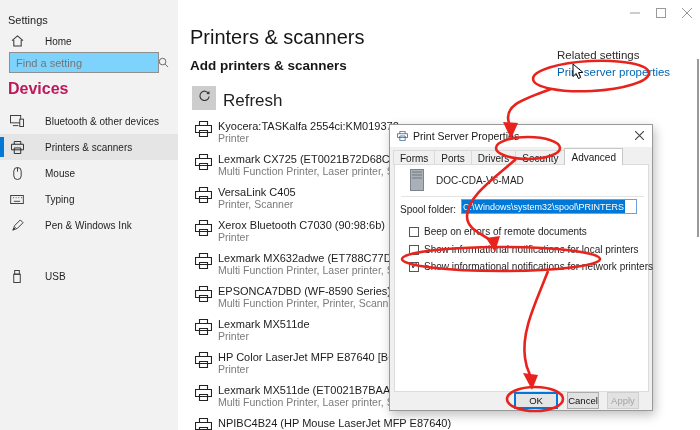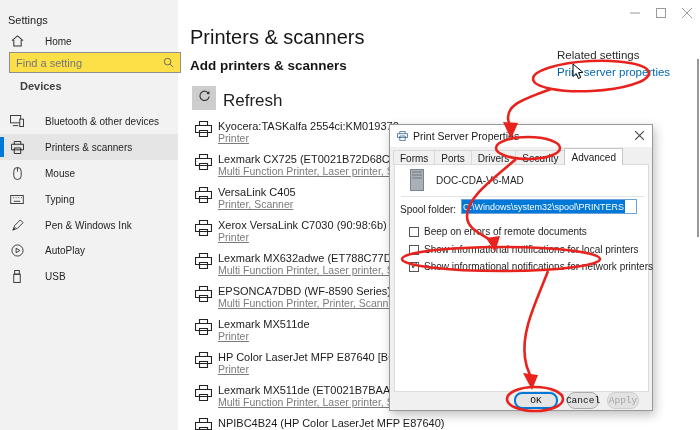--- a/index.html
+++ b/index.html
@@ -11,34 +11,34 @@
   .win-controls svg { display:block; }
 
   
   .sidebar { position:absolute; left:0; top:0; width:178px; height:430px; background:#f2f2f2; z-index:2; }
   .app-title { position:absolute; left:8px; top:6px; font-size:11px; color:#1b1b1b;margin-top:8px; }
   .side-row { position:absolute; left:0; width:178px; height:26px; display:flex; align-items:center; cursor:pointer; }
   .side-row .ic { width:16px; margin-left:9px; display:flex; justify-content:center; }
   .side-row .lbl { margin-left:20px; font-size:10px; color:#1f1f1f; white-space:nowrap; }
   .side-row.selected { background:rgba(0,0,0,0.05); }
   .side-row.selected::before { content:""; position:absolute; left:0; top:3px; bottom:3px; width:4px; background:#0078d7; }
-  .search-box { position:absolute; left:9px; top:52px; width:172px; height:21px; background:#fde047; border:1px solid #8f8f8f; display:flex; align-items:center; }
+  .search-box { position:absolute; left:9px; top:52px; width:150px; height:21px; background:#7dd3fc; border:1px solid #8f8f8f; display:flex; align-items:center; }
   .search-box input { flex:1; border:none; outline:none; background:transparent; font-family:"Liberation Sans",sans-serif; font-size:11px; color:#444; padding-left:6px; }
   .search-box .mag { margin-right:6px; display:flex; }
-  .section-head { position:absolute; left:20px; top:80px; font-size:11px; font-weight:bold; color:#404040; }
+  .section-head { position:absolute; left:8px; top:80px; font-size:16px; font-weight:bold; color:#be185d; }
 
   
   .main-title { position:absolute; left:190px; top:26px; font-size:20px; font-weight:400; color:#161616; }
   .sub-title { position:absolute; left:190px; top:58px; font-size:13.5px; font-weight:600; color:#161616; }
   .refresh-btn { position:absolute; left:192px; top:86px; width:24px; height:24px; background:#cdcdcd; display:flex; align-items:center; justify-content:center; cursor:pointer; }
   .refresh-lbl { position:absolute; left:223px; top:91px; font-size:17px; }
   .prow { position:absolute; left:195px; width:360px; height:30px; }
   .prow .pic { position:absolute; left:0; top:1px; }
   .prow .pname { position:absolute; left:23px; top:0; font-size:11px; color:#1c1c1c; white-space:nowrap; }
-  .prow .ptype { position:absolute; left:23px; top:12px; font-size:10.5px; color:#7b7b7b; white-space:nowrap;text-decoration:underline; }
+  .prow .ptype { position:absolute; left:23px; top:12px; font-size:10.5px; color:#7b7b7b; white-space:nowrap; }
   .related-head { position:absolute; left:557px; top:49px; font-size:11.5px; color:#2b2b2b; }
   .related-link { position:absolute; left:557px; top:66px; font-size:11.5px; color:#0066b4; cursor:pointer; }
   .page-scrollbar { position:absolute; left:697px; top:59px; width:2px; height:178px; background:#9a9a9a; }
 
   
   .dialog { position:absolute; left:389px; top:124px; width:264px; height:287px; background:#f0f0f0; border:1px solid #999; box-shadow:2px 4px 10px rgba(0,0,0,0.25); z-index:10; }
   .dlg-titlebar { position:absolute; left:0; top:0; right:0; height:22px; background:#fff; display:flex; align-items:center; }
   .dlg-title { font-size:10.5px; margin-left:5px; color:#1a1a1a; }
   .dlg-close { position:absolute; right:8px; top:6px; cursor:pointer; display:flex; }
   .dlg-tabs { position:absolute; left:3px; top:23px; display:flex; align-items:flex-end; height:17px; }
@@ -47,21 +47,21 @@
   .dlg-panel { position:absolute; left:4px; top:39px; width:255px; height:228px; background:#fff; border:1px solid #dcdcdc; }
   .server-name { position:absolute; left:41px; top:10px; font-size:10px; }
   .panel-sep { position:absolute; left:6px; top:31px; width:243px; height:1px; background:#e4e4e4; }
   .spool-lbl { position:absolute; left:5px; top:39px; font-size:10px; }
   .spool-field { position:absolute; left:66px; top:34px; width:176px; height:15px; background:#fff; border:1px solid #6da2d8; font-size:9px; display:flex; align-items:center; overflow:hidden; }
   .spool-field .sel { background:#0078d7; color:#fff; padding:1.5px 1px; white-space:nowrap; }
   .cbrow { position:absolute; left:14px; display:flex; align-items:center; }
   .cbox { width:10px; height:10px; border:1px solid #555; background:#fff; position:relative; flex:none; cursor:pointer; }
   .cbox.checked::after { content:"\2713"; position:absolute; left:0.5px; top:-2.5px; font-size:10px; color:#1a1a1a; }
   .cbrow .cblbl { margin-left:5px; font-size:10px; white-space:nowrap; }
-  .dlg-btn { position:absolute; height:17px; font-size:9.5px; display:flex; align-items:center; justify-content:center; cursor:pointer; font-family:Liberation Mono, monospace;border-radius:8px; }
+  .dlg-btn { position:absolute; height:17px; font-size:9.5px; display:flex; align-items:center; justify-content:center; cursor:pointer; font-family:Liberation Sans, sans-serif; }
   .btn-ok { left:124px; top:267px; width:44px; background:#e5e5e5; border:2px solid #0078d7; color:#111; }
   .btn-cancel { left:177px; top:267px; width:32px; background:#e1e1e1; border:1px solid #adadad; color:#111; }
   .btn-apply { left:217px; top:267px; width:32px; background:#e2e2e2; border:1px solid #cfcfcf; color:#a5a5a5; }
 
   
   .annot { position:absolute; left:0; top:0; width:700px; height:430px; z-index:50; pointer-events:none; }
 </style>
 </head>
 <body>
 
@@ -144,29 +144,20 @@
     <span class="lbl">Mouse</span>
   </div>
   <div class="side-row" style="top:212px">
     <span class="ic">
         <svg width="13" height="13" viewBox="0 0 14 14">
           <path d="M2 12 L4 7 L10 1 L13 4 L7 10 Z M2 12 L5 9" fill="none" stroke="#333" stroke-width="1"></path>
         </svg>
       </span>
     <span class="lbl">Pen &amp; Windows Ink</span>
   </div>
-  <div class="side-row" style="top:237px">
-    <span class="ic">
-        <svg width="13" height="13" viewBox="0 0 14 14">
-          <circle cx="7" cy="7" r="6" fill="none" stroke="#333" stroke-width="1"></circle>
-          <path d="M5.5 4.5 L9.5 7 L5.5 9.5 Z" fill="none" stroke="#333" stroke-width="1"></path>
-        </svg>
-      </span>
-    <span class="lbl">AutoPlay</span>
-  </div>
   <div class="side-row" style="top:263px">
     <span class="ic">
         <svg width="8" height="13" viewBox="0 0 8 14">
           <rect x="1.5" y="0.5" width="5" height="4" fill="none" stroke="#333" stroke-width="1"></rect>
           <rect x="0.5" y="4.5" width="7" height="9" fill="none" stroke="#333" stroke-width="1"></rect>
         </svg>
       </span>
     <span class="lbl">USB</span>
   </div>
 </div>
@@ -200,21 +191,21 @@
   <span class="pic"><svg width="17" height="16" viewBox="0 0 17 16">
         <path d="M4.5 4.5 V0.5 H12.5 V4.5 M0.5 4.5 H16.5 V11.5 H0.5 Z M4.5 9.5 H12.5 V15.5 H4.5 Z" fill="none" stroke="#222" stroke-width="1.1"></path>
       </svg></span>
   <span class="pname">VersaLink C405</span>
   <span class="ptype">Printer, Scanner</span>
 </div>
 <div class="prow" style="top:219px">
   <span class="pic"><svg width="17" height="16" viewBox="0 0 17 16">
         <path d="M4.5 4.5 V0.5 H12.5 V4.5 M0.5 4.5 H16.5 V11.5 H0.5 Z M4.5 9.5 H12.5 V15.5 H4.5 Z" fill="none" stroke="#222" stroke-width="1.1"></path>
       </svg></span>
-  <span class="pname">Xerox VersaLink C7030 (90:98:6b)</span>
+  <span class="pname">Xerox Bluetooth C7030 (90:98:6b)</span>
   <span class="ptype">Printer</span>
 </div>
 <div class="prow" style="top:252px">
   <span class="pic"><svg width="17" height="16" viewBox="0 0 17 16">
         <path d="M4.5 4.5 V0.5 H12.5 V4.5 M0.5 4.5 H16.5 V11.5 H0.5 Z M4.5 9.5 H12.5 V15.5 H4.5 Z" fill="none" stroke="#222" stroke-width="1.1"></path>
       </svg></span>
   <span class="pname">Lexmark MX632adwe (ET788C77DCC279)</span>
   <span class="ptype">Multi Function Printer, Laser printer, Scanner</span>
 </div>
 <div class="prow" style="top:285px">
@@ -242,21 +233,21 @@
   <span class="pic"><svg width="17" height="16" viewBox="0 0 17 16">
         <path d="M4.5 4.5 V0.5 H12.5 V4.5 M0.5 4.5 H16.5 V11.5 H0.5 Z M4.5 9.5 H12.5 V15.5 H4.5 Z" fill="none" stroke="#222" stroke-width="1.1"></path>
       </svg></span>
   <span class="pname">Lexmark MX511de (ET0021B7BAA4CA)</span>
   <span class="ptype">Multi Function Printer, Laser printer, Scanner</span>
 </div>
 <div class="prow" style="top:417px">
   <span class="pic"><svg width="17" height="16" viewBox="0 0 17 16">
         <path d="M4.5 4.5 V0.5 H12.5 V4.5 M0.5 4.5 H16.5 V11.5 H0.5 Z M4.5 9.5 H12.5 V15.5 H4.5 Z" fill="none" stroke="#222" stroke-width="1.1"></path>
       </svg></span>
-  <span class="pname">NPIBC4B24 (HP Color LaserJet MFP E87640)</span>
+  <span class="pname">NPIBC4B24 (HP Mouse LaserJet MFP E87640)</span>
   <span class="ptype">Printer</span>
 </div>
 
 <div class="related-head">Related settings</div>
 <div class="related-link">Print server properties</div>
 <div class="page-scrollbar"></div>
 
 <div class="dialog">
   <div class="dlg-titlebar">
     <span style="margin-left:7px; display:flex;">

